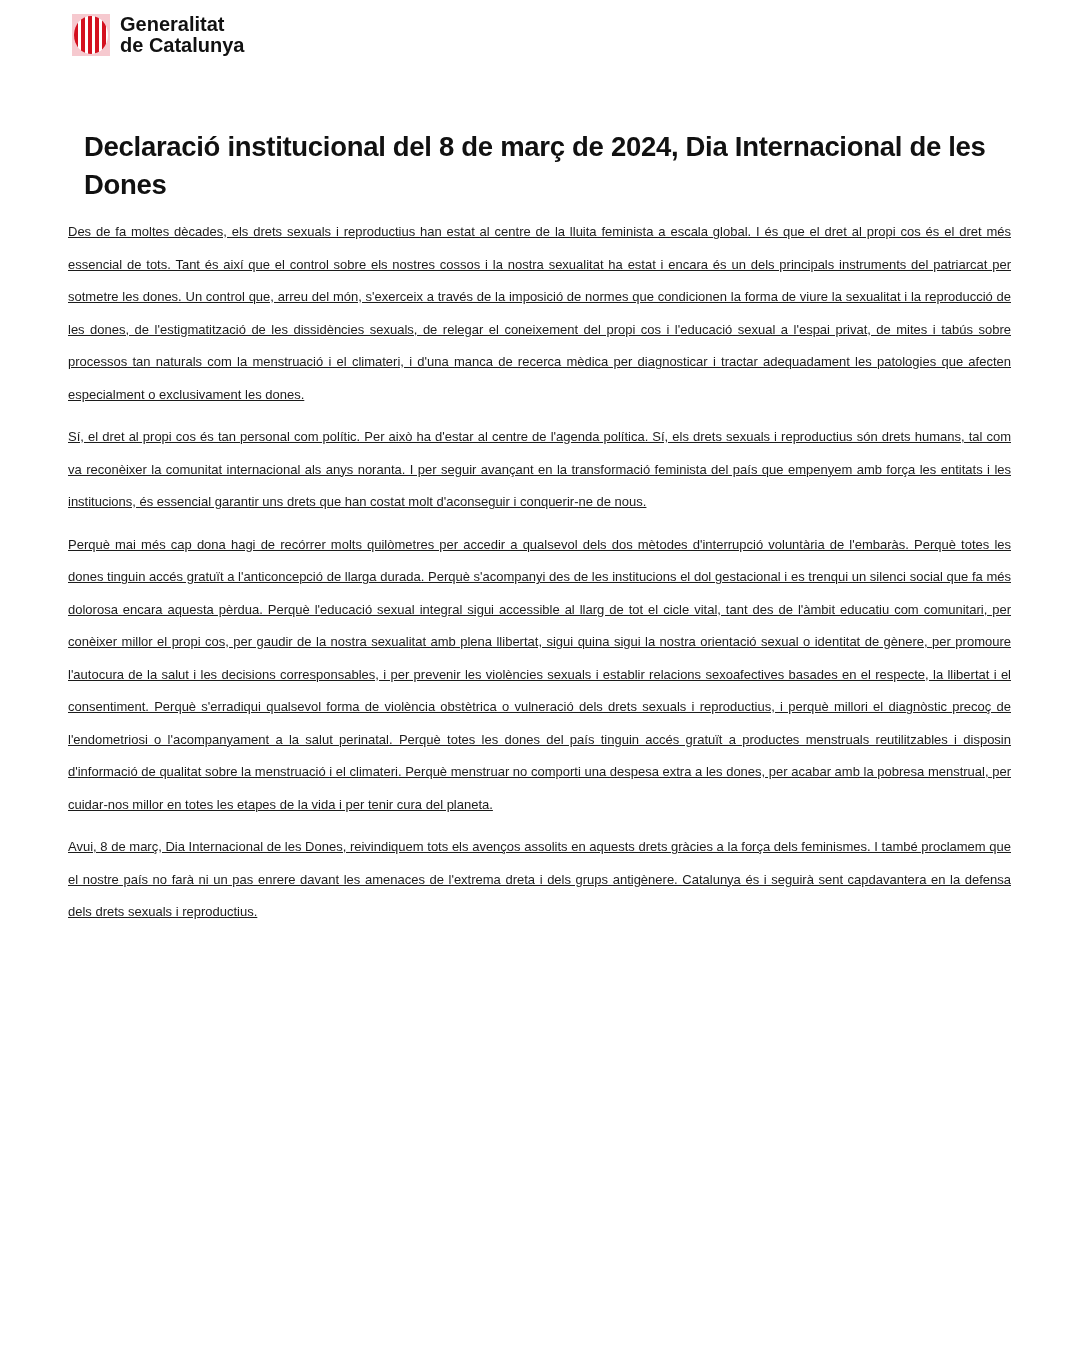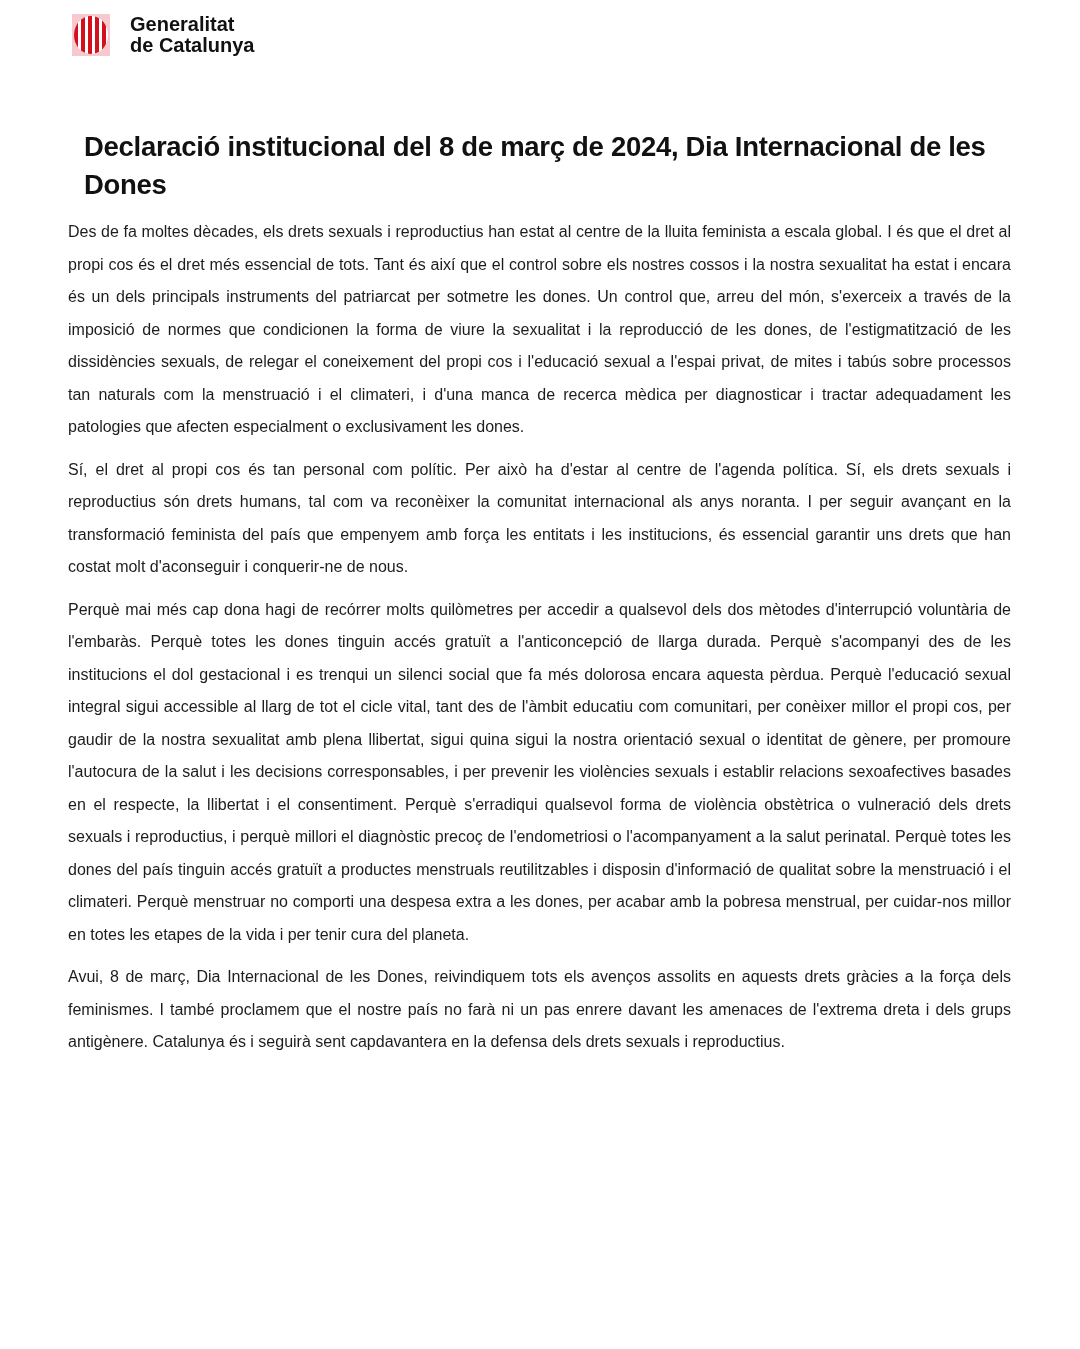--- a/index.html
+++ b/index.html
@@ -10,31 +10,32 @@
     .header { position: absolute; left: 72px; top: 14px; display: flex; align-items: center; }
     .logo-mark {
       width: 38px; height: 42px; background: #f6c9cf; position: relative;
       display: flex; align-items: center; justify-content: center;
     }
     .logo-mark .disc {
       width: 34px; height: 38px; border-radius: 50%; overflow: hidden;
       background: repeating-linear-gradient(90deg, #d4101f 0 4px, #ffffff 4px 7px);
     }
     .logo-text {
-      margin-left: 20px; font-weight: bold; font-size: 20px; line-height: 21px; color: #111;
+      margin-left: 10px; font-weight: bold; font-size: 20px; line-height: 21px; color: #111;
     }
     .title {
       position: absolute; left: 68px; top: 112px; width: 950px;
       font-size: 27.5px; font-weight: bold; line-height: 38px; margin: 16px;
       letter-spacing: -0.3px; color: #111;
     }
     .body-text { position: absolute; left: 68px; top: 216px; width: 943px; }
     .para {
-      font-size: 16px; line-height: 32.5px; text-align: justify; margin: 0 0 10px 0;
+      font-size: 13px; line-height: 32.5px; text-align: justify; margin: 0 0 10px 0;
       color: #1c1c1c;
+      text-decoration: underline;
     }
   </style>
 </head>
 <body>
 
 <div class="header">
   <div class="logo-mark">
     <div class="disc"></div>
   </div>
   <div class="logo-text">

